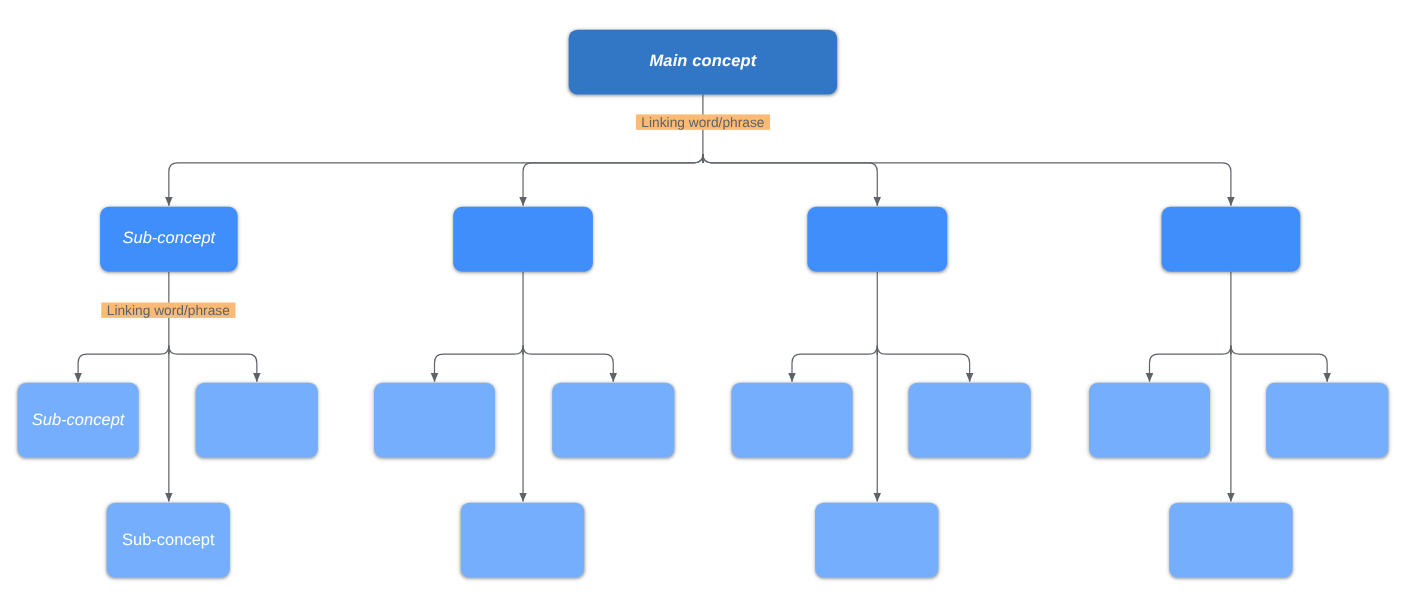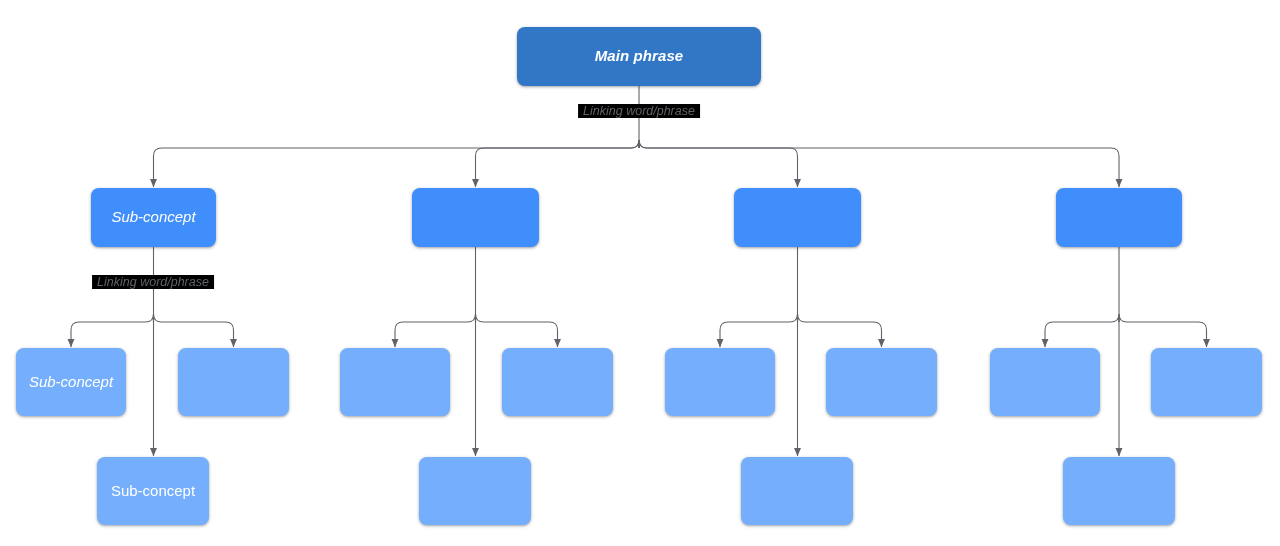--- a/index.html
+++ b/index.html
@@ -61,23 +61,22 @@
     font-style: normal;
   }
   .node .node-label {
     display: block;
     padding: 0 8px;
     line-height: 1.25;
   }
   .link-label {
     position: absolute;
     font-size: 12.5px;
-    font-style: italic;
     color: #5f6368;
-    background: #000000;
+    background: #fdba74;
     padding: 0 5px;
     white-space: nowrap;
     transform: translate(-50%, -50%);
     z-index: 3;
   }
 </style>
 </head>
 <body>
 
 <div id="canvas">
@@ -104,21 +103,21 @@
         <path d="M797.5,322 L797.5,314 Q797.5,322 789.5,322 L728,322 Q720,322 720,330 L720,347" marker-end="url(#arrow)"></path>
         <path d="M797.5,322 L797.5,314 Q797.5,322 805.5,322 L873.5,322 Q881.5,322 881.5,330 L881.5,347" marker-end="url(#arrow)"></path>
         <path d="M1119,247 L1119,456" marker-end="url(#arrow)"></path>
         <path d="M1119,322 L1119,314 Q1119,322 1111,322 L1053,322 Q1045,322 1045,330 L1045,347" marker-end="url(#arrow)"></path>
         <path d="M1119,322 L1119,314 Q1119,322 1127,322 L1198.5,322 Q1206.5,322 1206.5,330 L1206.5,347" marker-end="url(#arrow)"></path>
       </g>
   </svg>
 
   <div id="nodes-layer">
       <div class="node level1" style="left: 517px; top: 27px; width: 244px; height: 59px;">
-        <span class="node-label">Main phrase</span>
+        <span class="node-label">Main concept</span>
       </div>
       <div class="node level2" style="left: 91px; top: 188px; width: 125px; height: 59px;">
         <span class="node-label">Sub-concept</span>
       </div>
       <div class="node level3" style="left: 16px; top: 348px; width: 110px; height: 68px;">
         <span class="node-label">Sub-concept</span>
       </div>
       <div class="node level3" style="left: 178px; top: 348px; width: 111px; height: 68px;">
         <span class="node-label"></span>
       </div>

